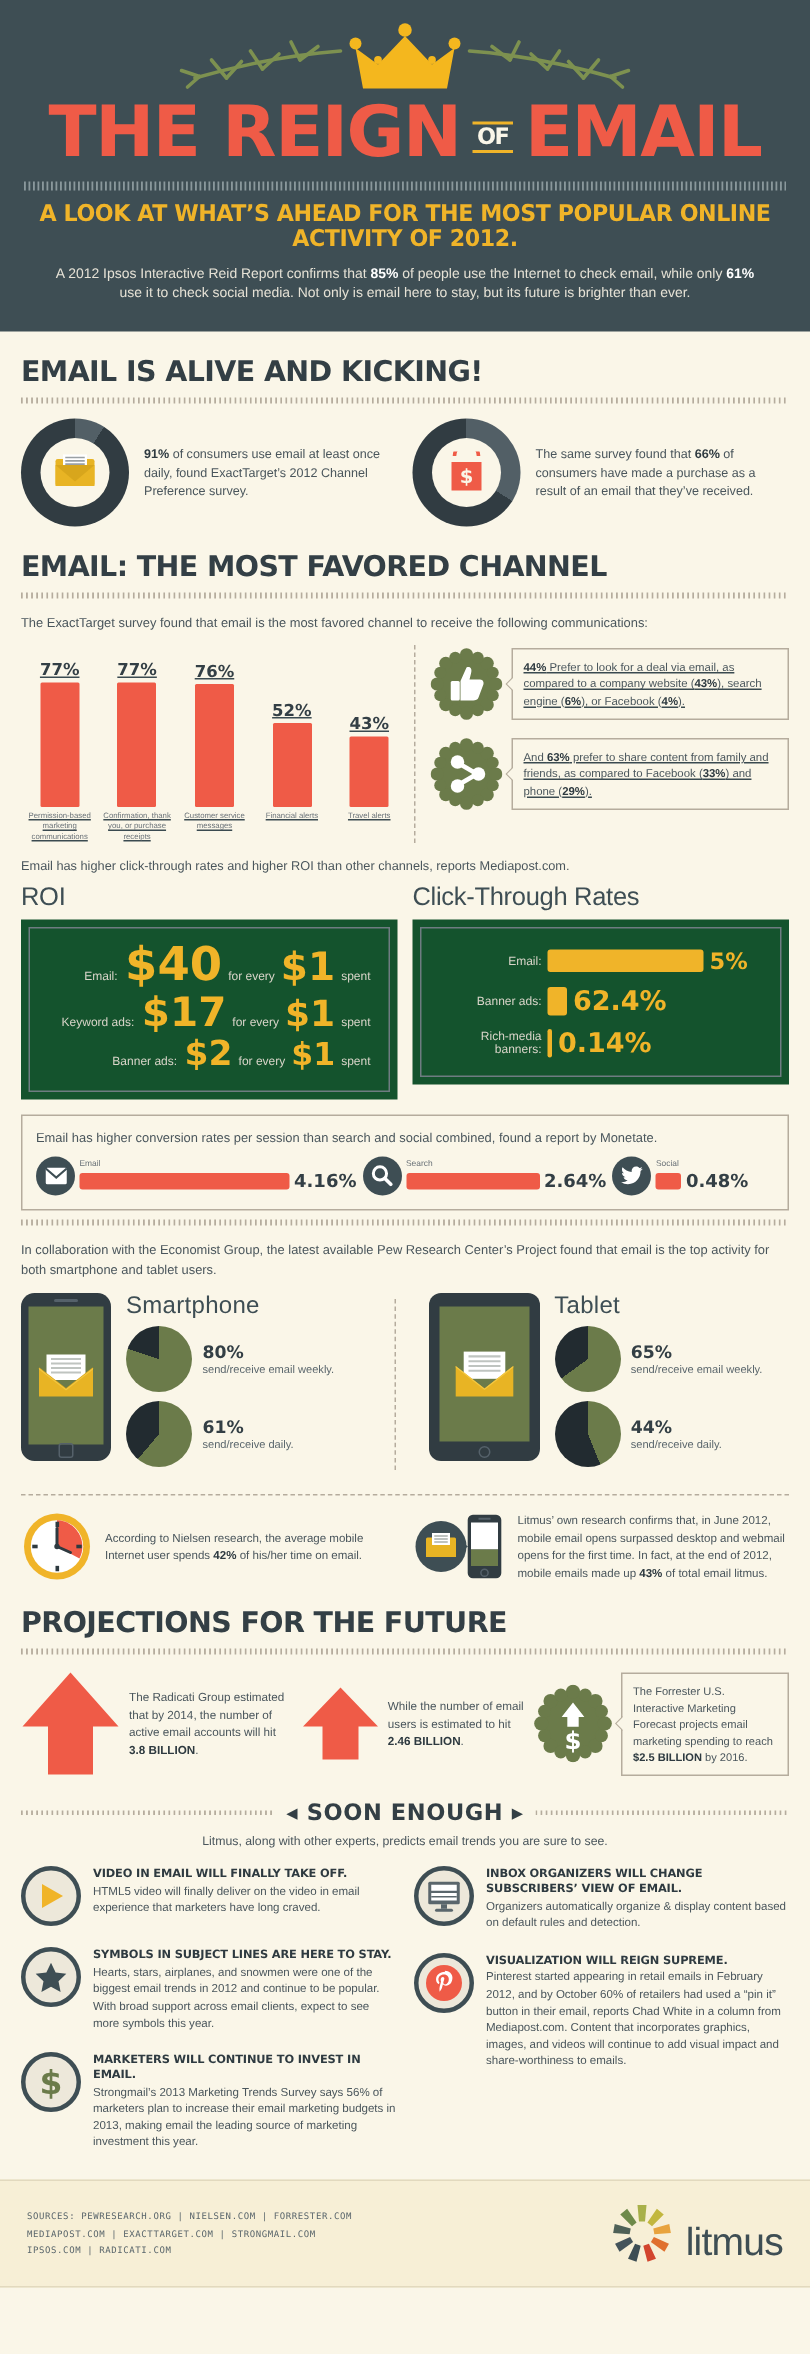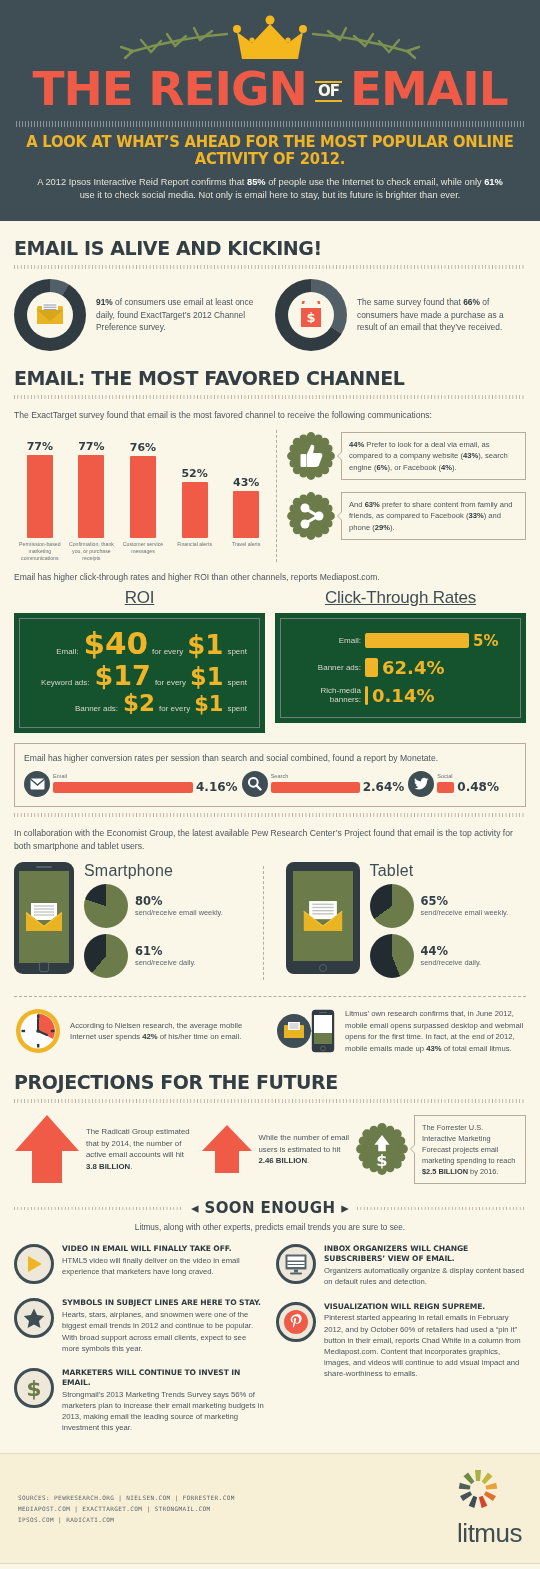--- a/index.html
+++ b/index.html
@@ -105,21 +105,21 @@
     background: #3E4E54;
   }
   .donut .hole {
     position: absolute; inset: 13px; border-radius: 50%;
     background: #FAF6E8; display: flex; align-items: center; justify-content: center;
   }
   .alive-txt { font-size: 8.4px; line-height: 1.48; color: #4A565C; }
   .alive-txt b { color: #2E3A40; }
 
   
-  .favored-wrap { display: flex; gap: 0; margin-top: 8px; }
+  .favored-wrap { display: flex; gap: 0; margin-top: 8px; text-decoration: underline; }
   .bars-col { width: 258px; flex: 0 0 258px; }
   .bars { display: flex; align-items: flex-end; height: 108px; gap: 0; }
   .barslot { flex: 1; display: flex; flex-direction: column; align-items: center; justify-content: flex-end; height: 100%; }
   .barval { font-family: "DejaVu Sans", sans-serif; font-weight: bold; font-size: 11px; color: #333F45; margin-bottom: 2px; }
   .bar { width: 26px; background: #EF5B47; border-radius: 1px; }
   .barlabels { display: flex; margin-top: 3px; }
   .barlabel { flex: 1; text-align: center; font-size: 5.2px; line-height: 1.35; color: #6A7278; padding: 0 2px; }
 
   .vdots {
     width: 0; border-left: 1px dashed #B5AC9D; margin: 0 10px 0 4px;
@@ -144,23 +144,23 @@
     width: 0; height: 0; border-top: 5px solid transparent;
     border-bottom: 5px solid transparent; border-right: 5px solid #FAF6E8;
   }
 
   .midnote { font-size: 8.5px; color: #4A565C; margin-top: 10px; }
 
   
   .panels { display: flex; gap: 10px; margin-top: 6px; }
   .panel { flex: 1; }
   .panel-h {
-    text-align: center; font-size: 17px; color: #3E4E54;
+    text-align: left; font-size: 17px; color: #3E4E54;
     font-family: "Liberation Sans", sans-serif; letter-spacing: -0.2px;
-    margin-bottom: 5px; font-weight: normal; text-decoration: underline;
+    margin-bottom: 5px; font-weight: normal;
   }
   .panel-box {
     background: #14532d; padding: 5px; position: relative;
   }
   .panel-inner { border: 1px solid #6E7C81; padding: 9px 8px; }
   .roi-row { display: flex; align-items: baseline; justify-content: flex-end; margin-bottom: 3px; }
   .roi-lab { font-size: 8px; color: #D9D5C9; margin-right: 5px; }
   .roi-big { font-family: "DejaVu Sans", sans-serif; font-weight: bold; color: #F0B429; line-height: 1; }
   .roi-sm { font-size: 8px; color: #D9D5C9; margin: 0 4px; }
 
@@ -238,21 +238,21 @@
   .pred-h { font-family: "DejaVu Sans", sans-serif; font-weight: bold; font-size: 7.6px; color: #2E3A40; line-height: 1.3; letter-spacing: -0.1px; }
   .pred-b { font-size: 7.7px; color: #4A565C; line-height: 1.45; margin-top: 1px; }
 
   
   .footer {
     margin-top: 6px; background: #F7EFD6; border-top: 1px solid #E2D9BE;
     border-bottom: 1px solid #E2D9BE;
     padding: 14px 18px; display: flex; align-items: center; justify-content: space-between;
   }
   .sources { font-family: "DejaVu Sans Mono", monospace; font-size: 6px; line-height: 1.9; color: #5A666C; letter-spacing: 0.4px; }
-  .brand { display: flex; align-items: flex-start; gap: 8px; flex-direction: column; }
+  .brand { display: flex; align-items: flex-end; gap: 8px; }
   .brand-word { font-size: 26px; color: #3E4E54; letter-spacing: -0.5px; }
   .pad-bottom { height: 16px; }
 </style>
 </head>
 <body>
 
 <div class="page">
 
   <div class="header">
     <div class="crown-row">

